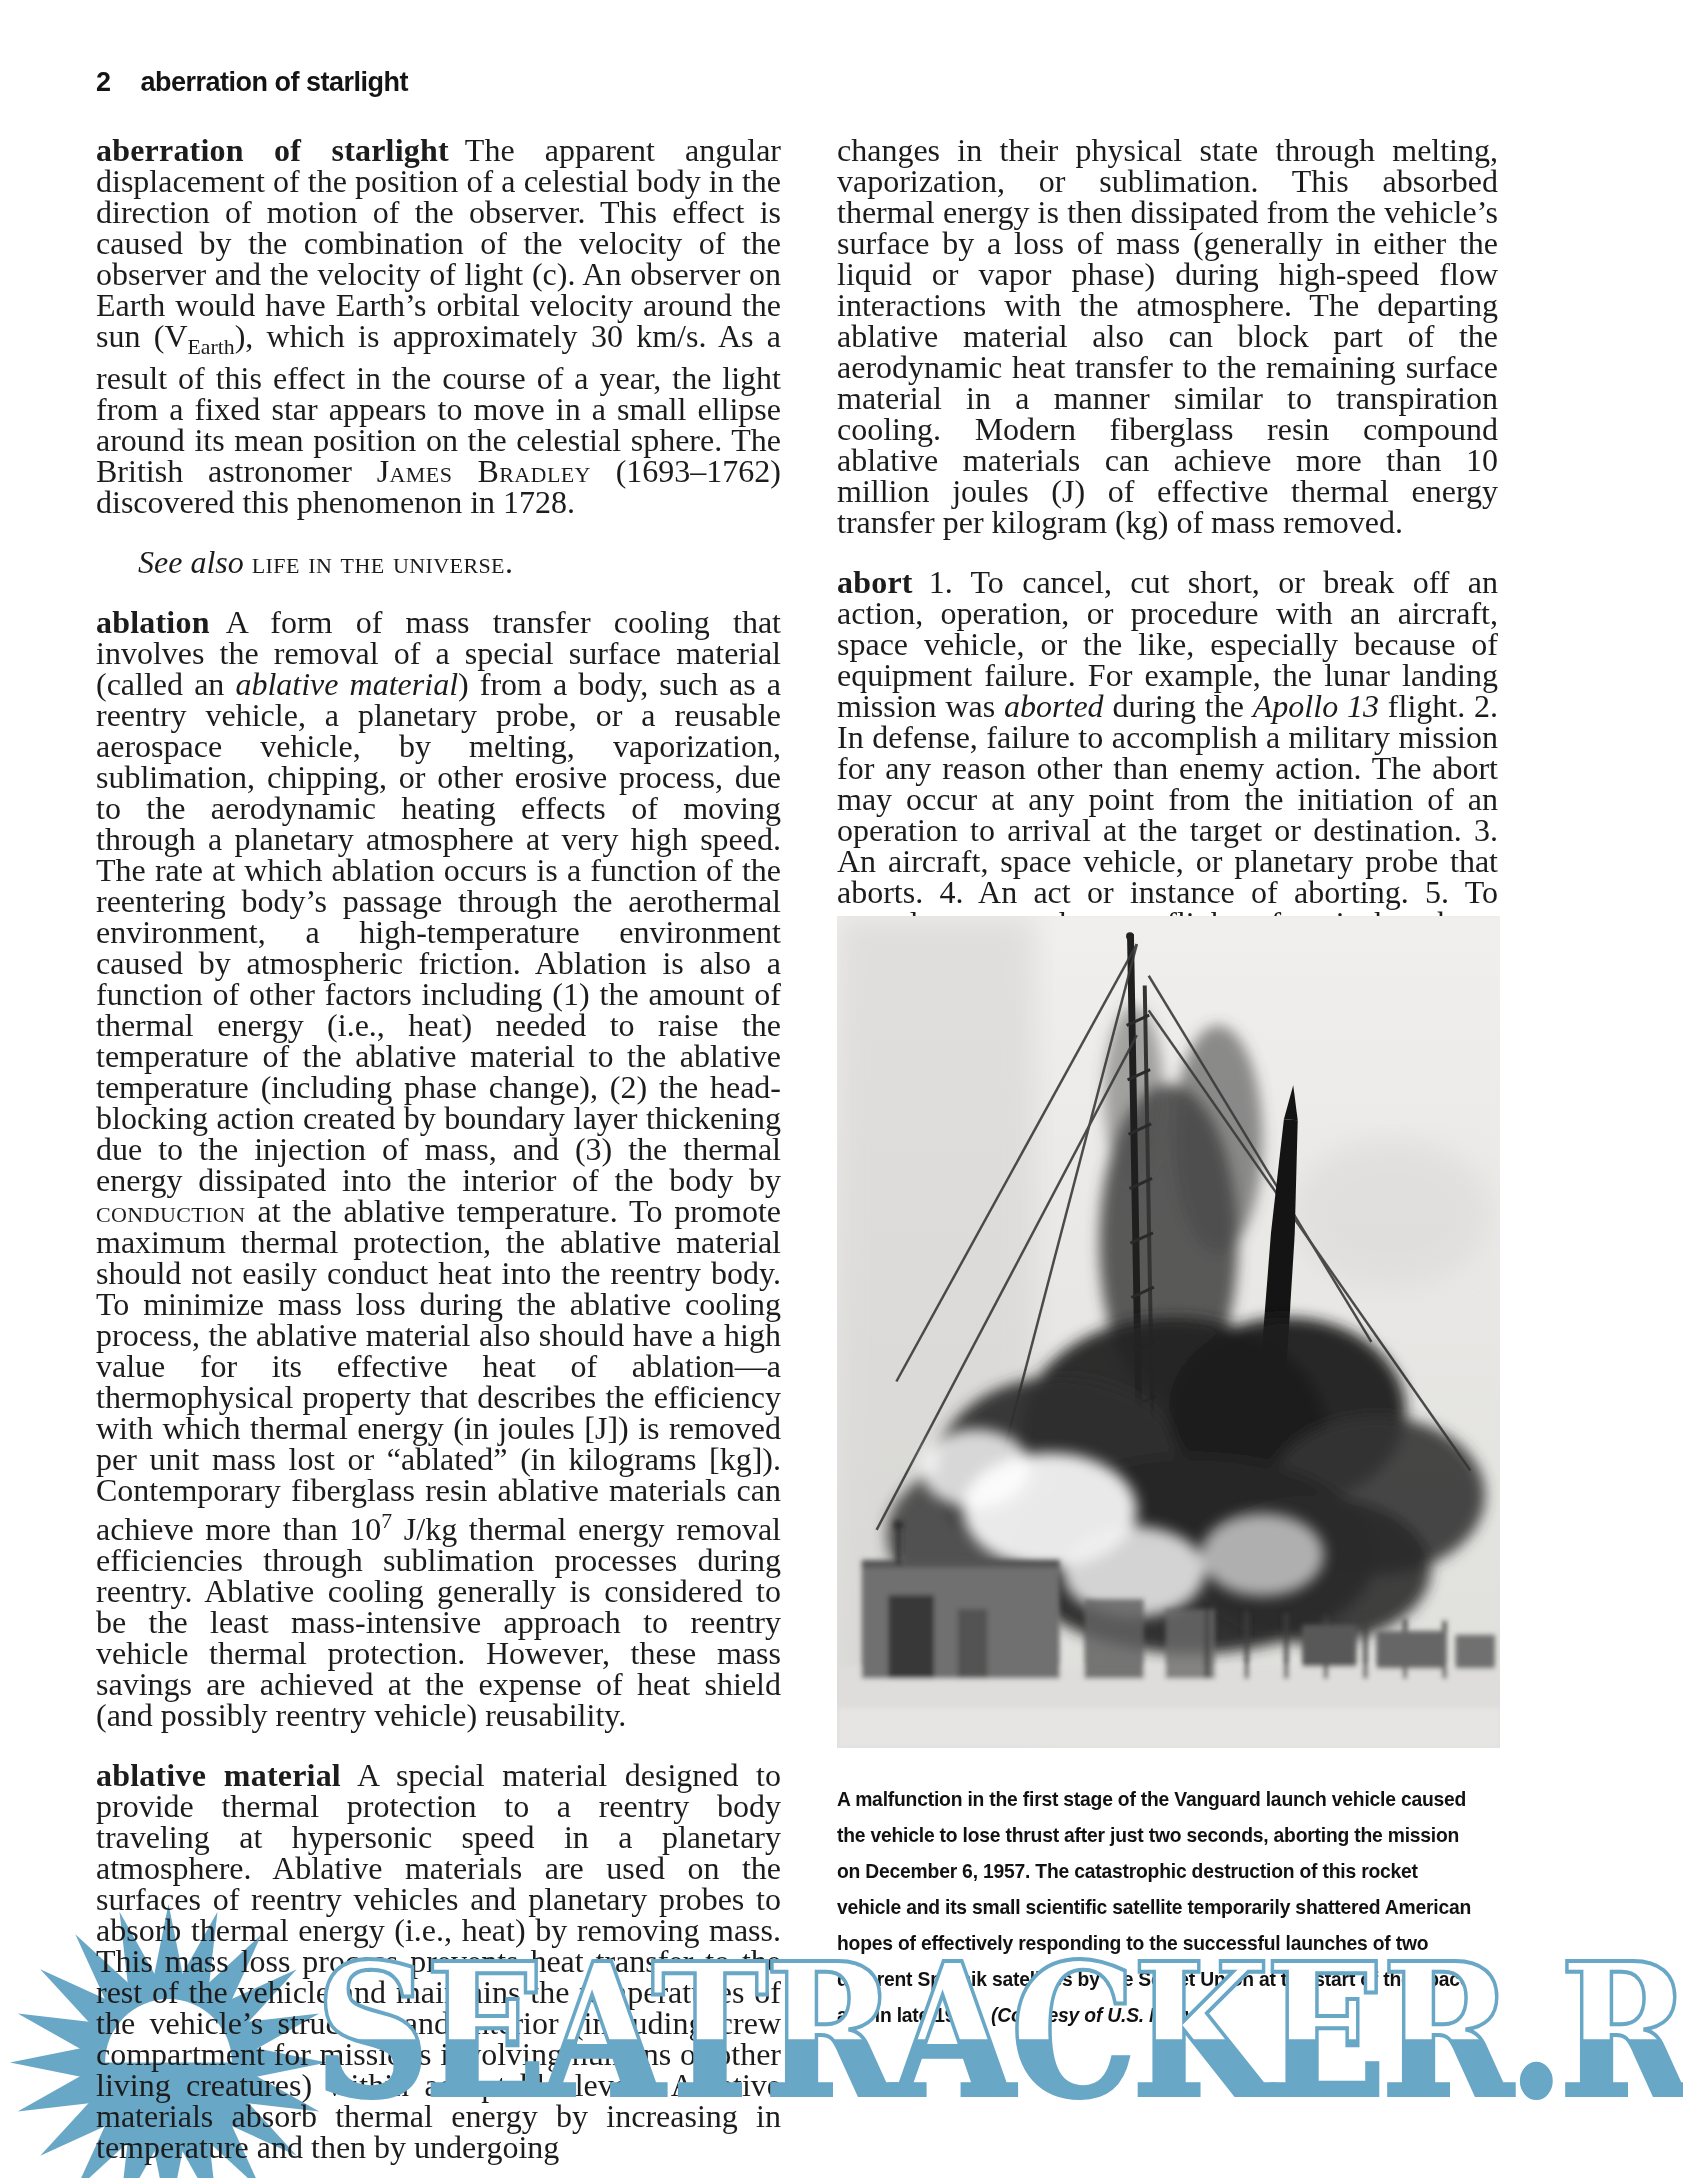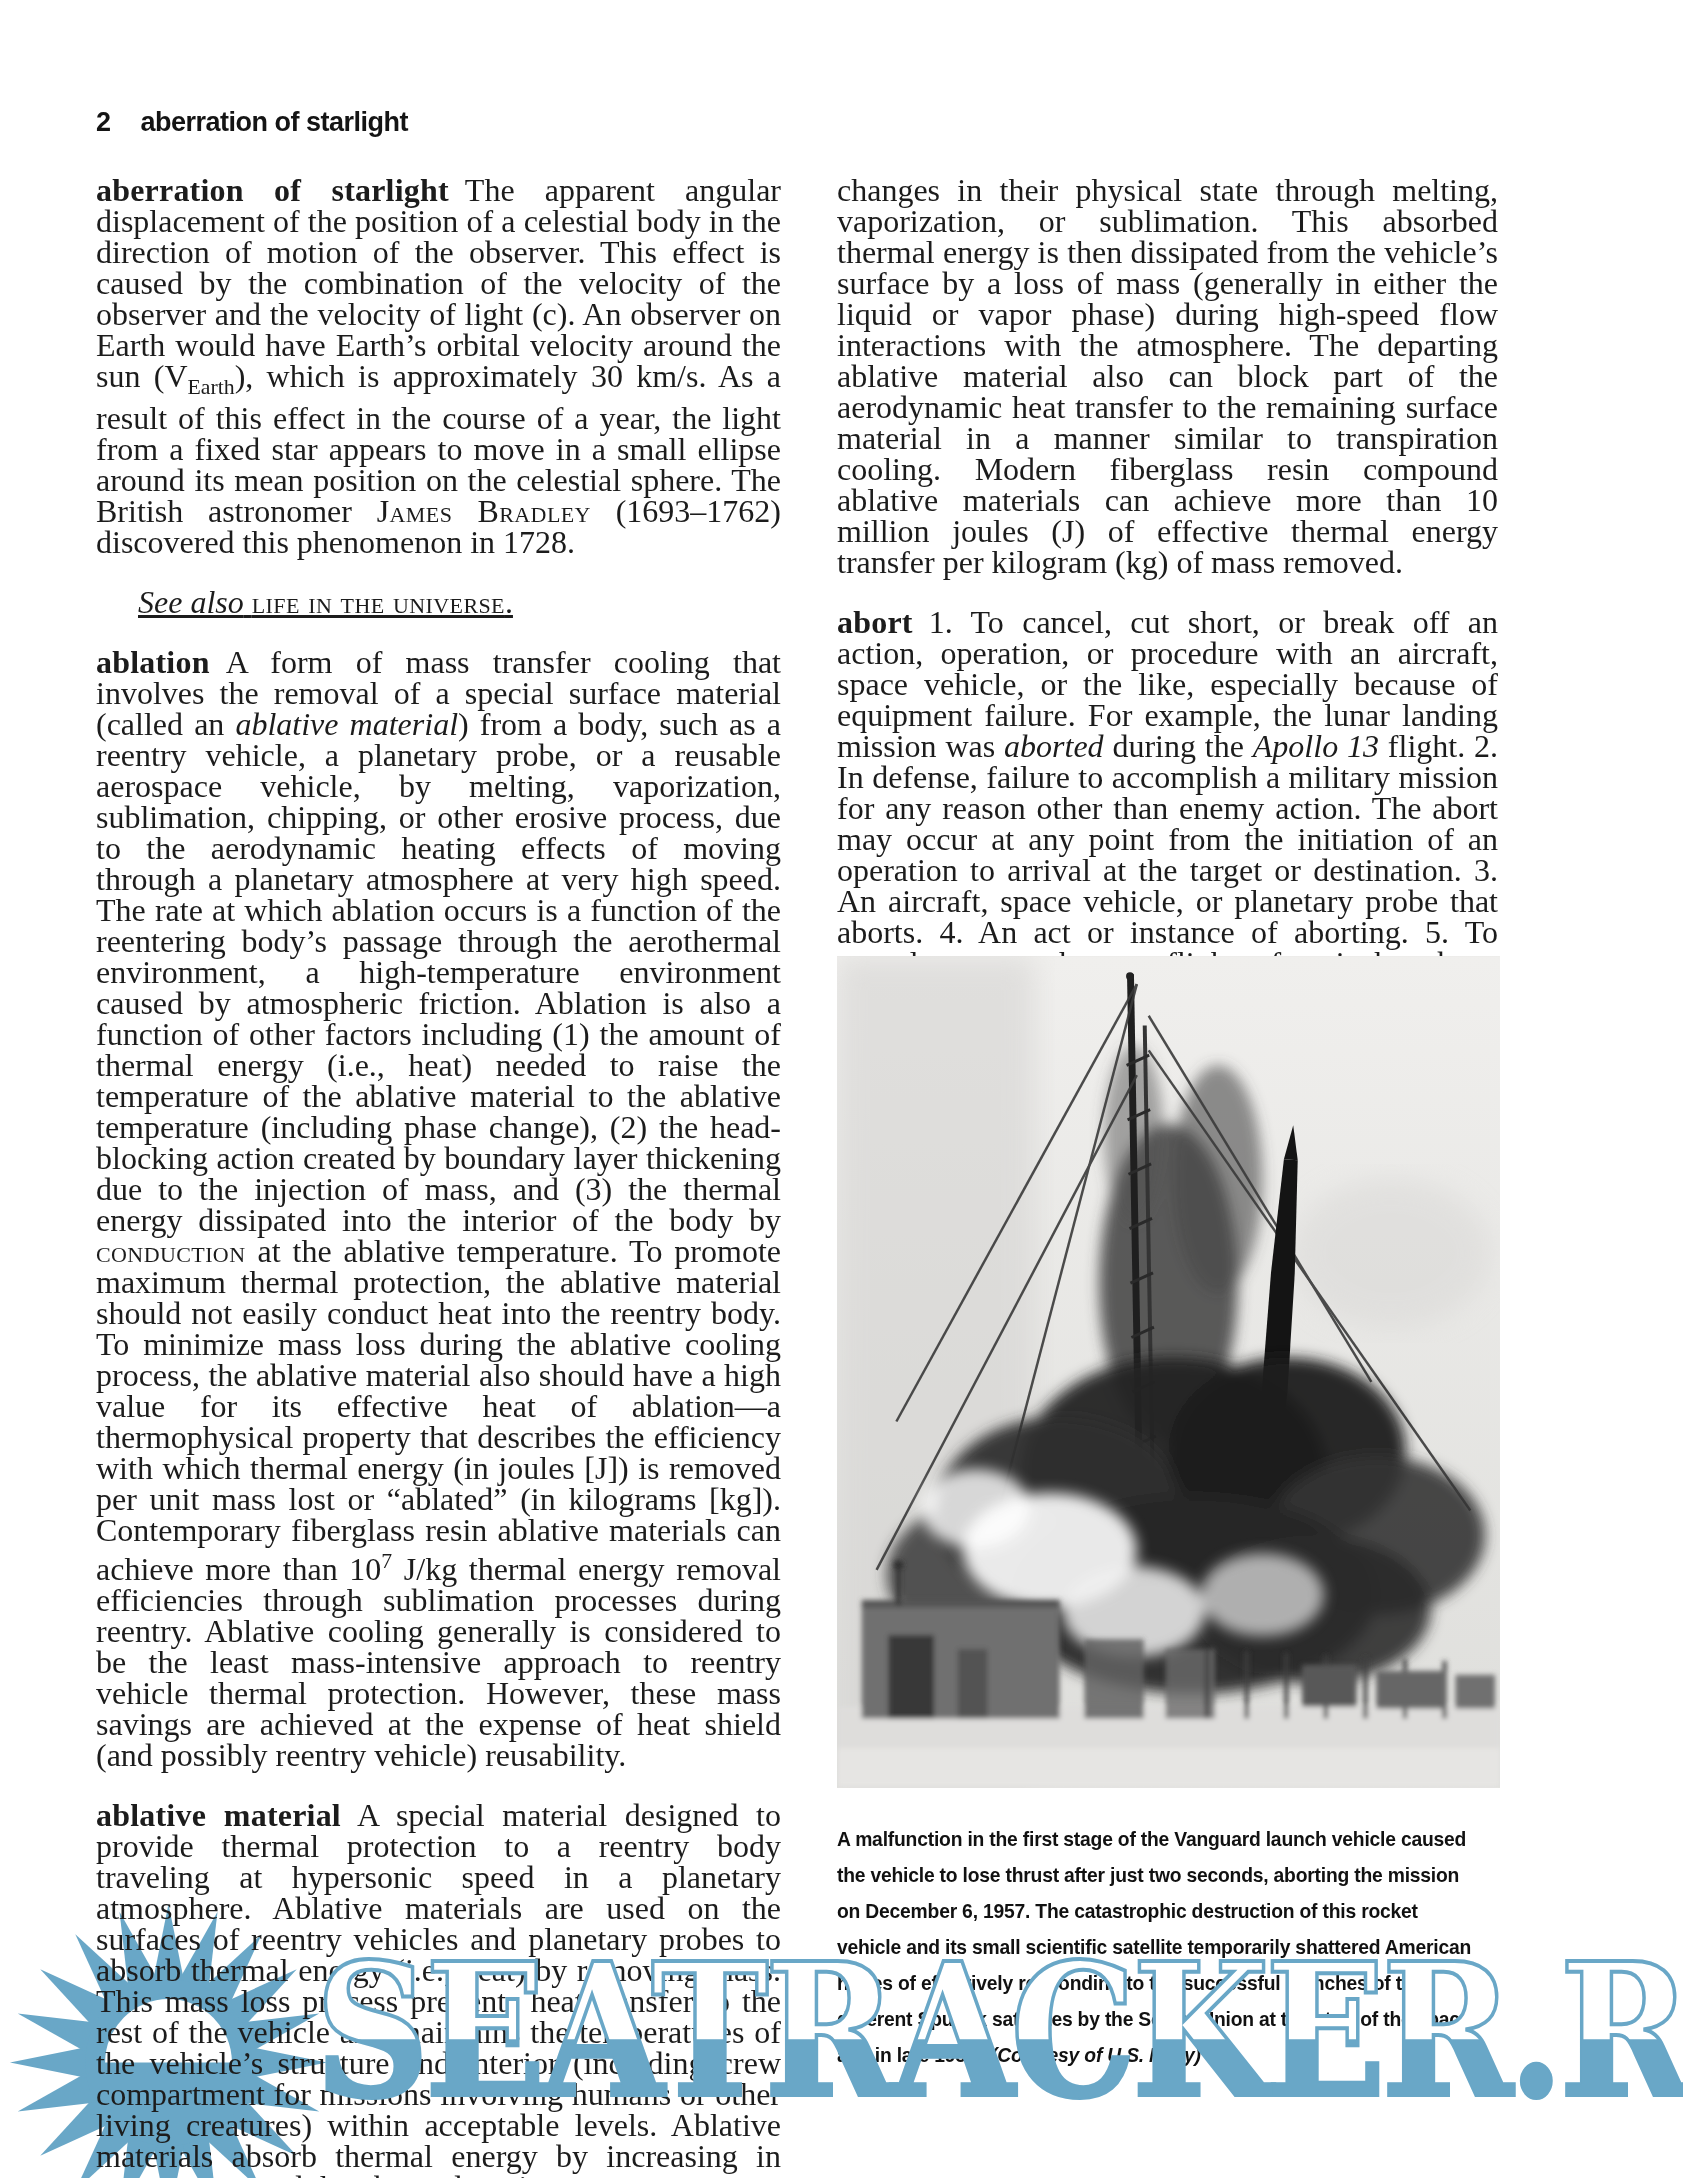--- a/index.html
+++ b/index.html
@@ -23,21 +23,21 @@
   .col{
     position:absolute;top:135px;
     font-size:32px;line-height:31px;
     text-align:justify;
   }
   .col-left{left:96px;width:685px;}
   .col-right{left:837px;width:661px;}
   .entry{margin:0 0 29px 0;}
   .entry:last-child{margin-bottom:0;}
   .para{margin:0;}
-  .see-also{text-indent:42px;text-align:left;text-decoration:underline;}
+  .see-also{text-indent:42px;text-align:left;}
   .term{font-weight:bold;letter-spacing:0.2px;}
   .it{font-style:italic;}
   .bi{font-style:italic;font-weight:bold;}
   .sc{font-variant:small-caps;letter-spacing:0.4px;}
   .sub{vertical-align:sub;font-size:0.68em;}
   .sup{vertical-align:super;font-size:0.68em;}
   
   .photo{
     position:absolute;left:837px;top:916px;width:663px;height:832px;
     background:#e9e8e6;
@@ -55,21 +55,21 @@
   .wm-sun{position:absolute;left:5px;top:1899px;width:327px;height:327px;z-index:0;}
   .wm-text{
     position:absolute;left:315px;top:1938px;z-index:5;
     font-family:"DejaVu Serif", serif;font-weight:bold;
     font-size:184px;line-height:1;letter-spacing:-5px;white-space:nowrap;
     transform:scaleX(0.86);transform-origin:0 0;
   }
   .wm-layer{position:absolute;left:0;top:0;}
   .wm-outline{color:#ffffff;-webkit-text-stroke:4px #69a7c7;}
   .wm-fill{color:#69a7c7;clip-path:inset(55% 0 0 0);}
-  .cols-layer{position:absolute;inset:0;z-index:1;margin-top:40px;}
+  .cols-layer{position:absolute;inset:0;z-index:1;}
 </style>
 </head>
 <body>
 
 <div class="page">
 
   <div class="wm-sun">
     <svg viewBox="0 0 330 330" xmlns="http://www.w3.org/2000/svg">
       <g transform="translate(165,165)" fill="#69a7c7">
         <g id="rays">

